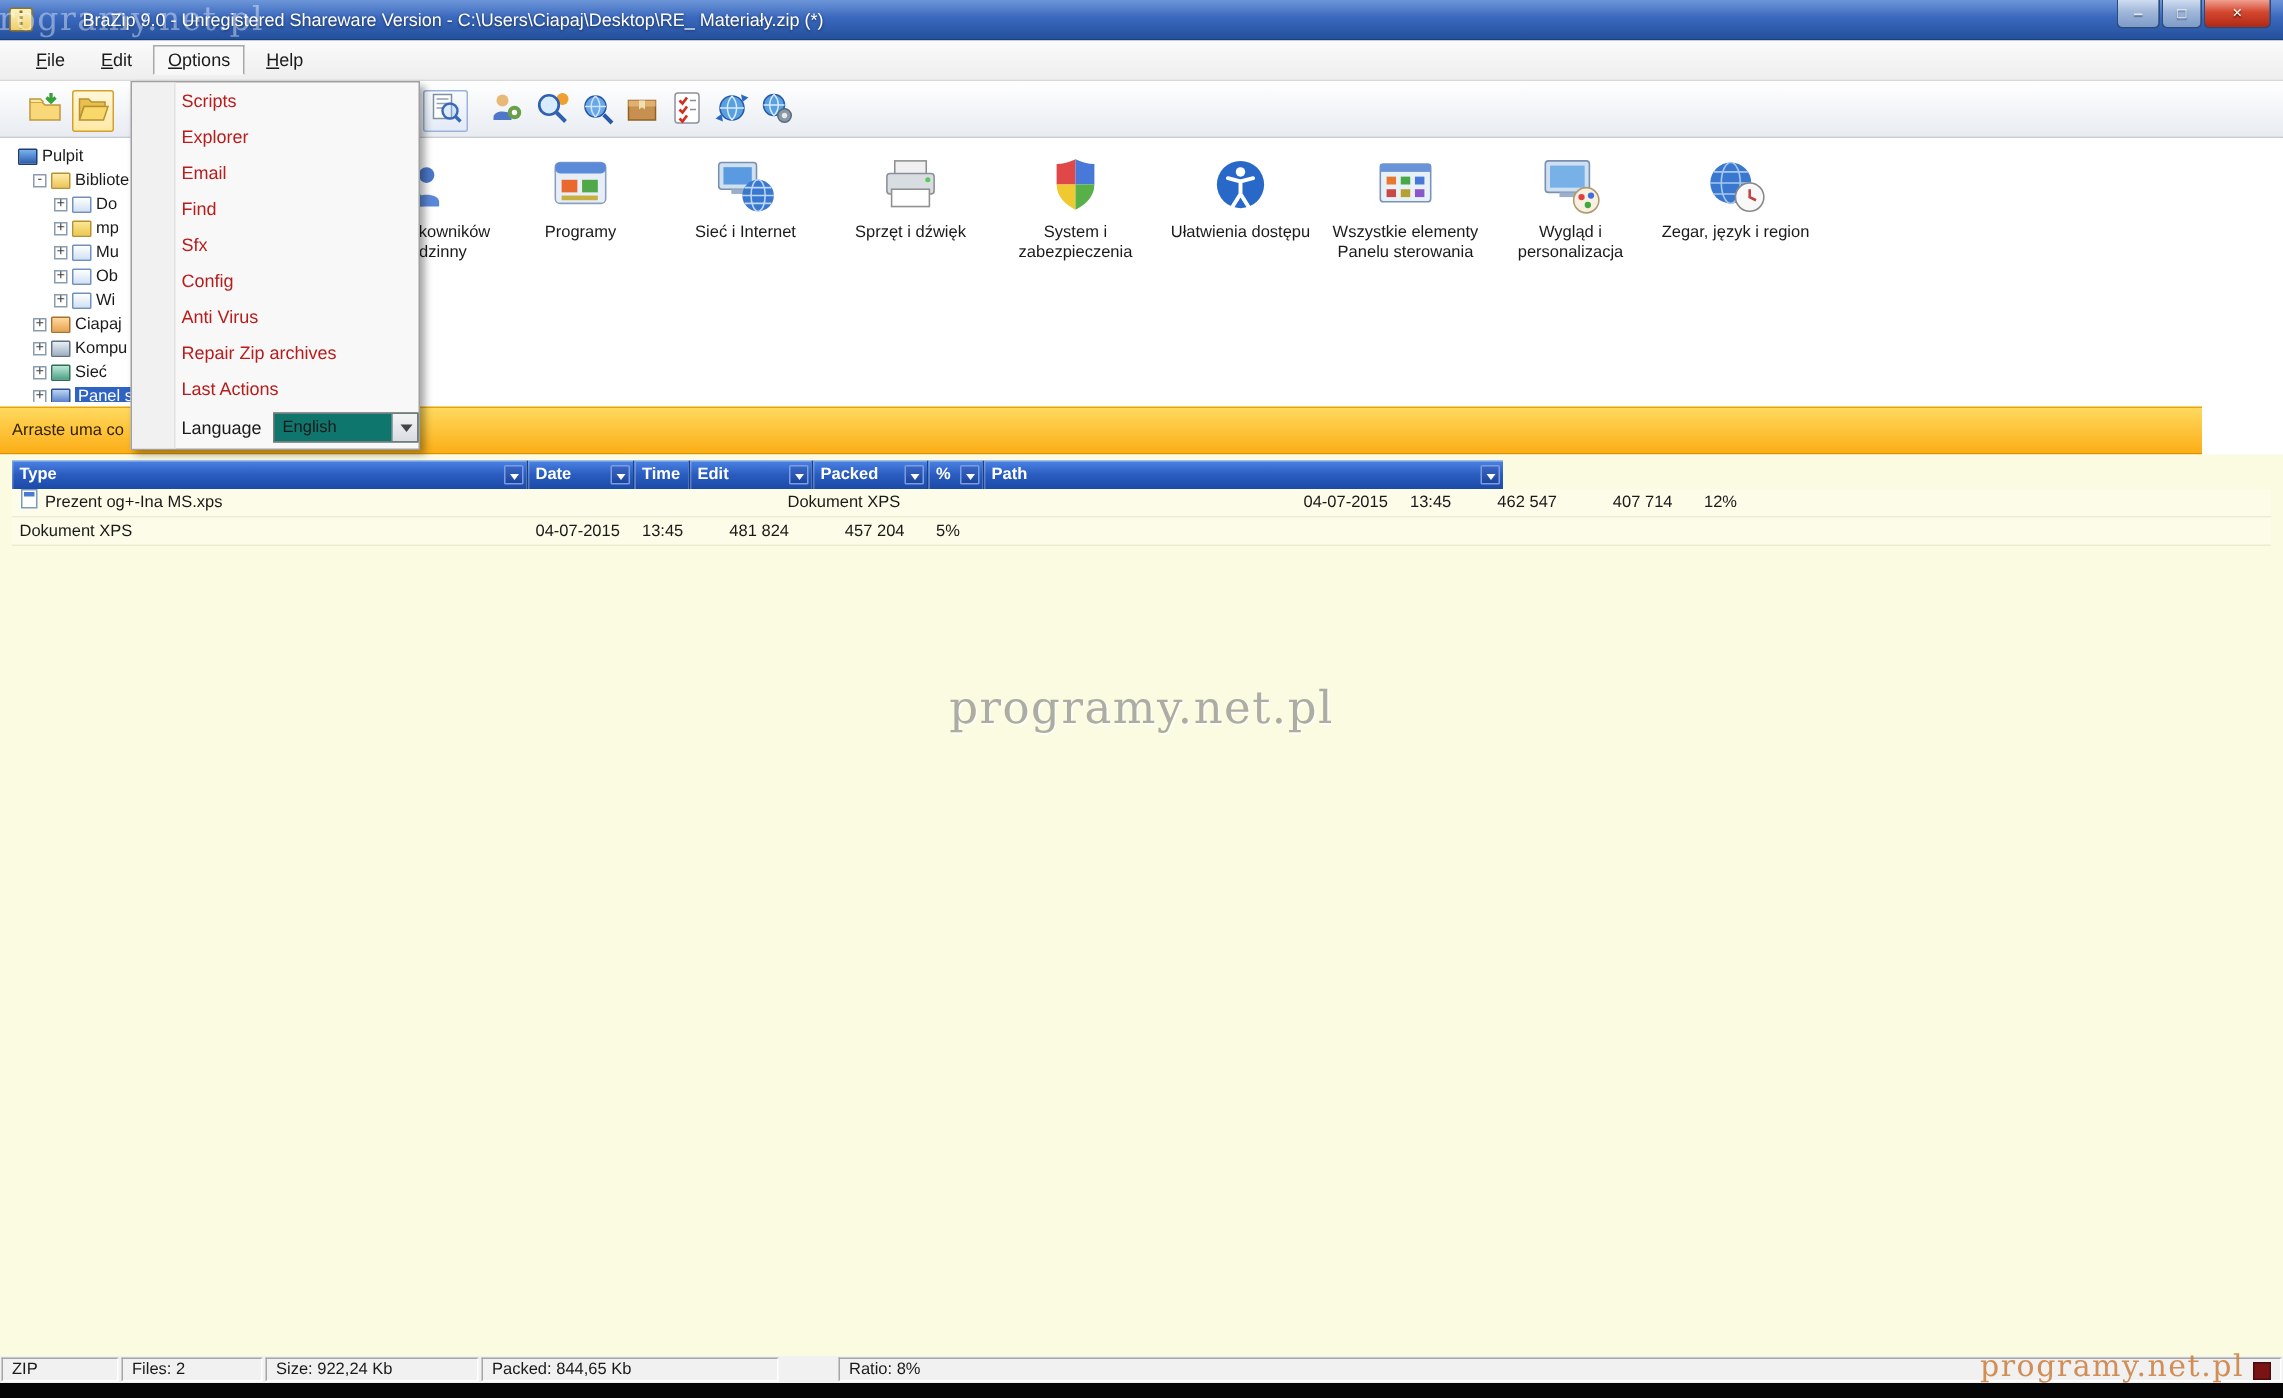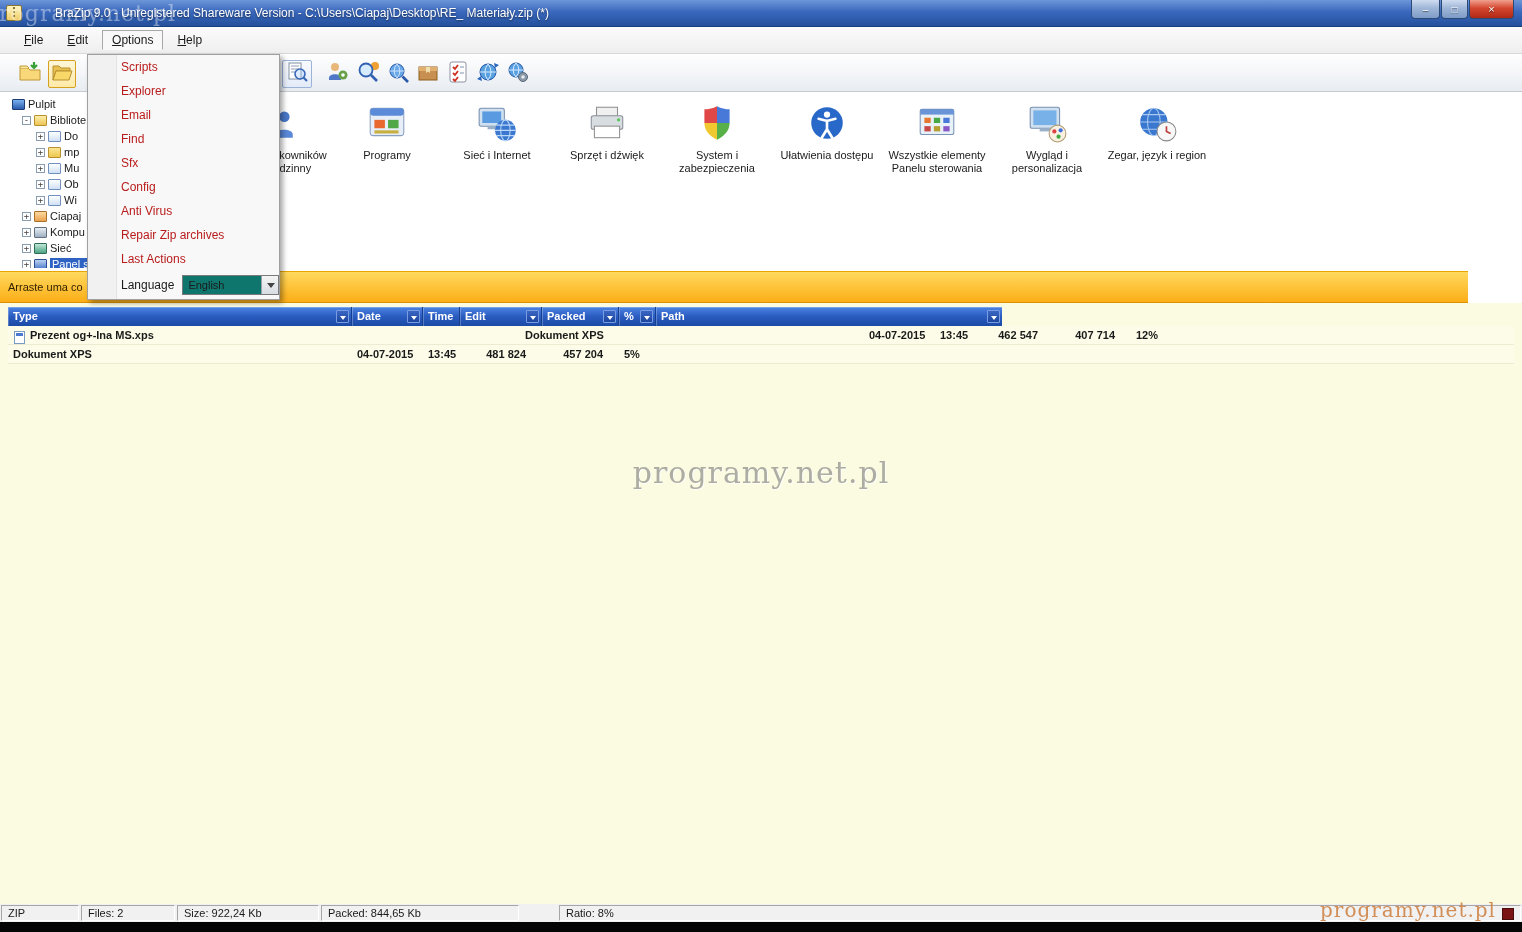--- a/index.html
+++ b/index.html
@@ -115,21 +115,21 @@
   .dd {
     position:absolute; right:2px; top:3px; width:13px; height:13px;
     background:linear-gradient(#3a66c4,#1c459e); border:1px solid #7a9ce0; border-radius:1px;
   }
   .dd::after { content:""; position:absolute; left:3px; top:5px;
     border-left:3px solid transparent; border-right:3px solid transparent; border-top:4px solid #fff; }
   .sort-glyph { position:absolute; right:20px; top:0; font-size:10px; font-weight:normal; }
   .c0 { width:512px; } .c1 { width:344px; } .c2 { width:71px; } .c3 { width:37px; }
   .c4 { width:82px; } .c5 { width:77px; } .c6 { width:37px; } .c7 { width:346px; border-right:none; }
   .tr { display:flex; height:19px; font-size:11px; color:#1a1a1a; border-bottom:1px solid #ececd2; background:#fcfce8; }
-  .td { flex:none; padding-left:5px; line-height:18px; white-space:nowrap; overflow:hidden; display:flex; align-items:flex-end;font-weight:bold; }
+  .td { flex:none; padding-left:5px; line-height:18px; white-space:nowrap; overflow:hidden; display:flex; align-items:flex-start; }
   .td.num { justify-content:flex-end; padding-right:16px; }
   .file-icon { width:11px; height:13px; flex:none; margin:0 5px 0 1px; position:relative;
     background:#fff; border:1px solid #7a9ac0; }
   .file-icon::after { content:""; position:absolute; left:1px; top:1px; width:7px; height:3px; background:#4a7ad0; }
 
   .wm-center {
     position:absolute; left:50%; top:152px; transform:translateX(-50%);
     font-family:"DejaVu Serif", serif; font-size:30px; letter-spacing:1px;
     color:rgba(138,138,130,.70); text-shadow:1px 1px 0 rgba(255,255,255,.8); pointer-events:none;
   }

